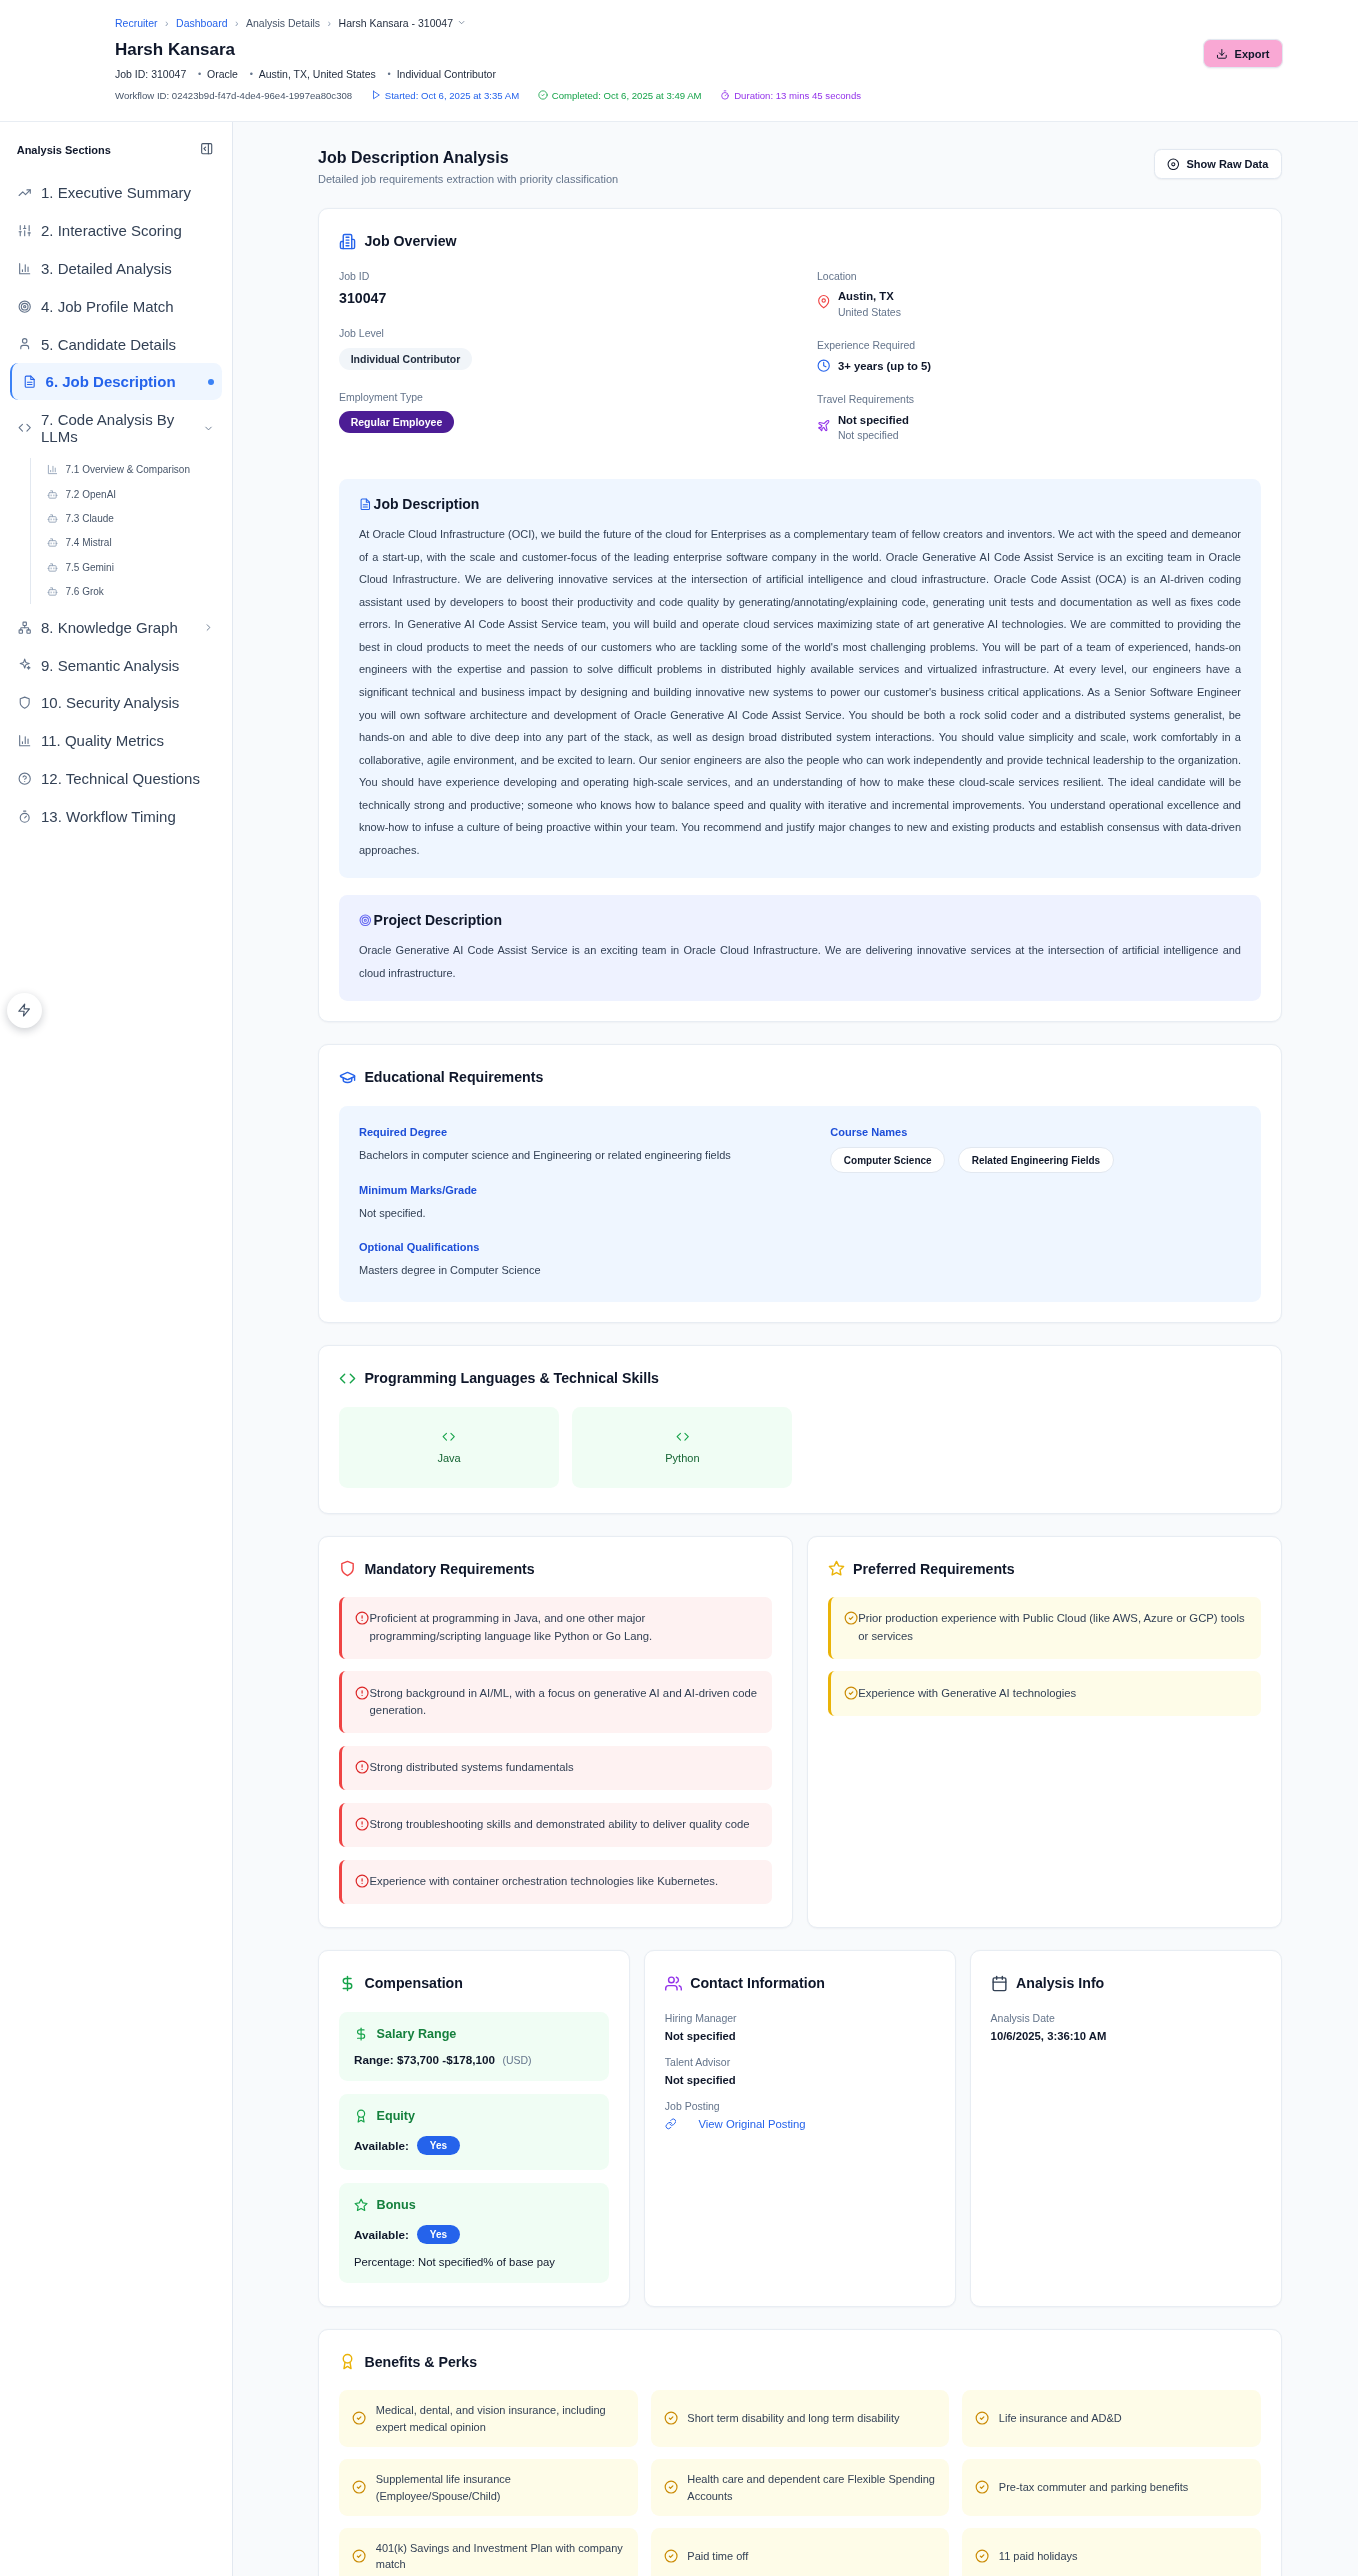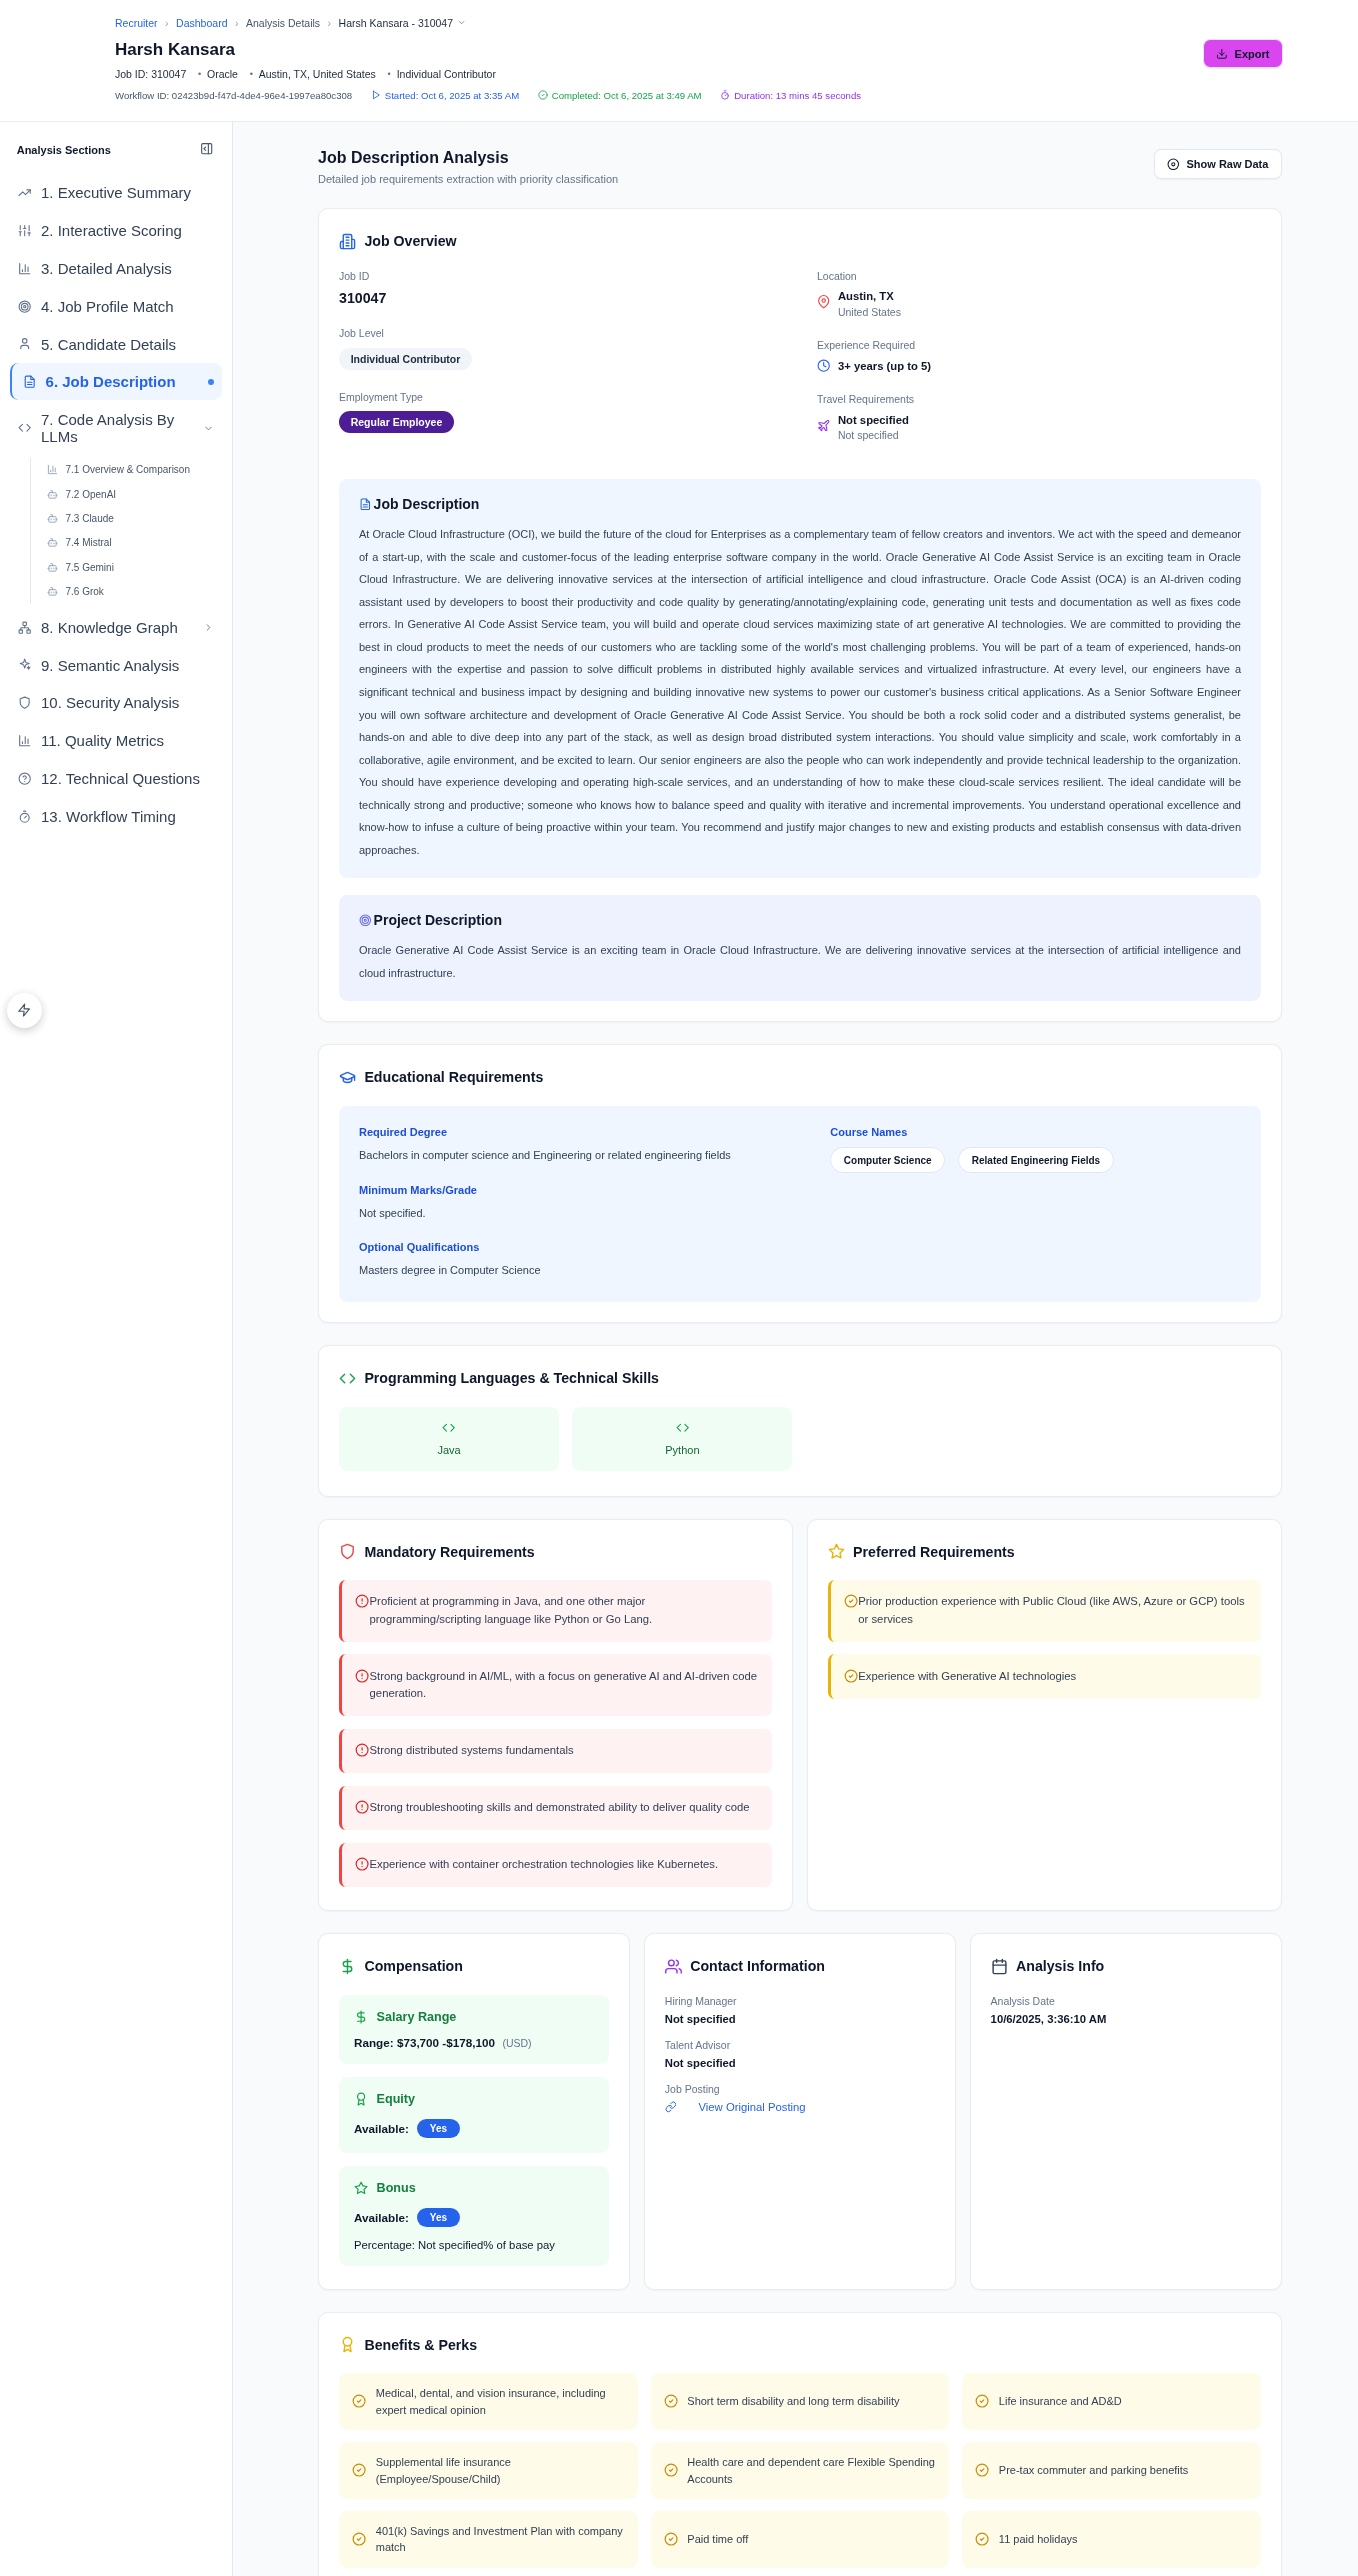--- a/index.html
+++ b/index.html
@@ -24,21 +24,21 @@
   .bc-muted { color:#475569; }
   .bc-current { color:#1e293b; display:flex; align-items:center; gap:4.2px; }
   .page-title { font-size:17px; font-weight:700; color:#0f172a; margin:11px 0 0; }
   .meta-row { display:flex; align-items:flex-start; gap:11.7px; margin-top:8.4px; font-size:10.5px; color:#1e293b; }
   .meta-item { display:flex; align-items:center; gap:5.9px; }
   .meta-dot { color:#64748b; font-size:9.2px; }
   .workflow-row { display:flex; align-items:center; gap:18.4px; margin-top:9.2px; font-size:9.6px; color:#475569; }
   .wf-seg { display:flex; align-items:center; gap:4.2px; }
   .wf-started { color:#2563eb; } .wf-completed { color:#16a34a; } .wf-duration { color:#9333ea; }
   .export-btn { position:absolute; right:75px; top:39px; display:flex; align-items:center; gap:6.7px;
-    background:#d946ef; border:0.8px solid #e2e8f0; border-radius:7.5px; padding:7.5px 12.6px;
+    background:#f9a8d4; border:0.8px solid #e2e8f0; border-radius:7.5px; padding:7.5px 12.6px;
     font-size:11px; font-weight:600; color:#0f172a; cursor:pointer; box-shadow:0 0.8px 1.7px rgba(15,23,42,.05);
     font-family:inherit; }
 
   
   .body-wrap { display:flex; align-items:stretch; }
   .sidebar { width:233px; min-height:2454px; background:#fff; border-right:0.8px solid #e2e8f0; padding:18.4px 10px; }
   .main { flex:1; padding:27px 76px 34px 85px; }
 
   
   .sb-head { display:flex; align-items:center; justify-content:space-between; padding:0 6.7px 13.4px; }
@@ -90,21 +90,21 @@
   
   .edu-box { background:#eff6ff; border-radius:8.4px; padding:20px; }
   .edu-grid { display:grid; grid-template-columns:1.05fr 1fr; column-gap:40px; }
   .edu-label { font-size:11px; font-weight:700; color:#1d4ed8; margin:0 0 9.2px; }
   .edu-value { font-size:11px; color:#334155; margin:0 0 20px; line-height:1.5; }
   .chip { display:inline-block; background:#fff; border:0.8px solid #e2e8f0; border-radius:837px; padding:6.7px 12.6px;
     font-size:10px; font-weight:700; color:#0f172a; margin-right:9.2px; }
 
   
   .skill-tiles { display:flex; gap:13.4px; margin-bottom:5px; }
-  .skill-tile { width:220px; height:64px; background:#f0fdf4; border-radius:8.4px; display:flex; flex-direction:column;
+  .skill-tile { width:220px; height:81px; background:#f0fdf4; border-radius:8.4px; display:flex; flex-direction:column;
     align-items:center; justify-content:center; gap:9.2px; color:#16a34a; }
   .skill-name { font-size:11px; font-weight:500; color:#166534; }
 
   
   .req-row { display:grid; grid-template-columns:1fr 1fr; gap:13.4px; margin-bottom:22px; }
   .req-row .card { margin-bottom:0; }
   .req-item { display:flex; align-items:flex-start; background:#fef2f2; border-left:3.4px solid #ef4444;
     border-radius:6.7px; padding:13.4px; font-size:11.3px; color:#334155; line-height:1.55; margin-bottom:12.6px; }
   .req-item:last-child { margin-bottom:3.4px; }
   .req-item .ic { color:#dc2626; margin-top:0.8px; }

